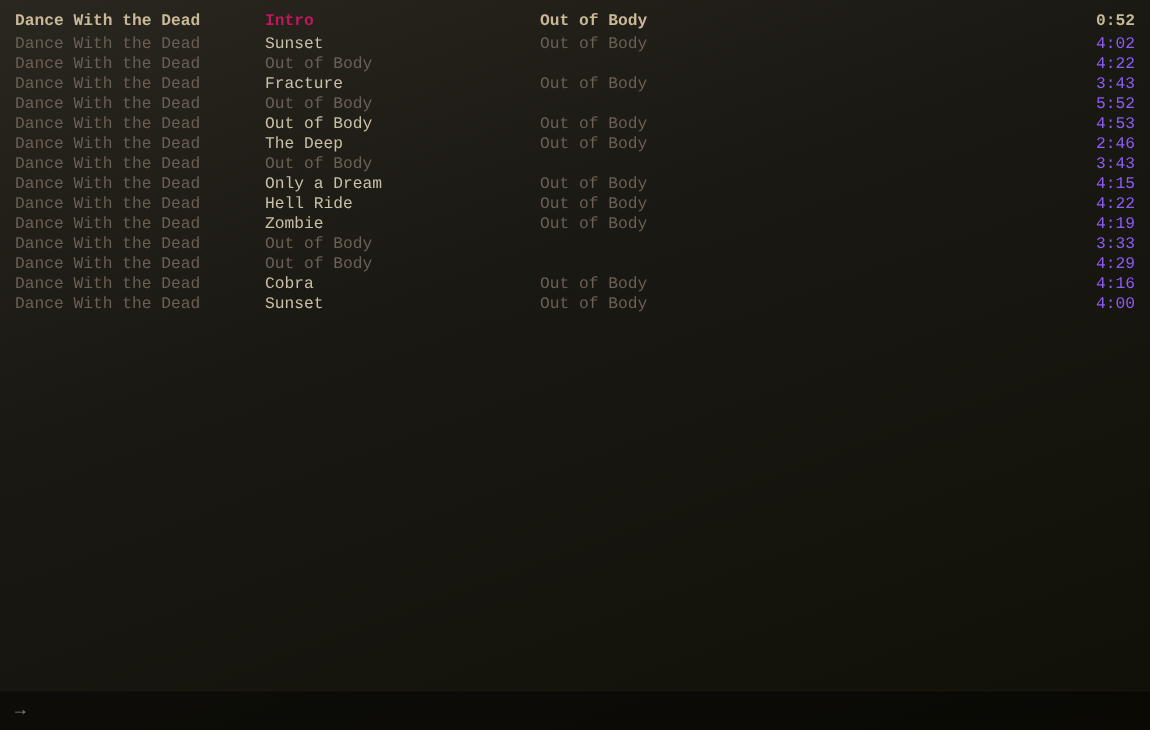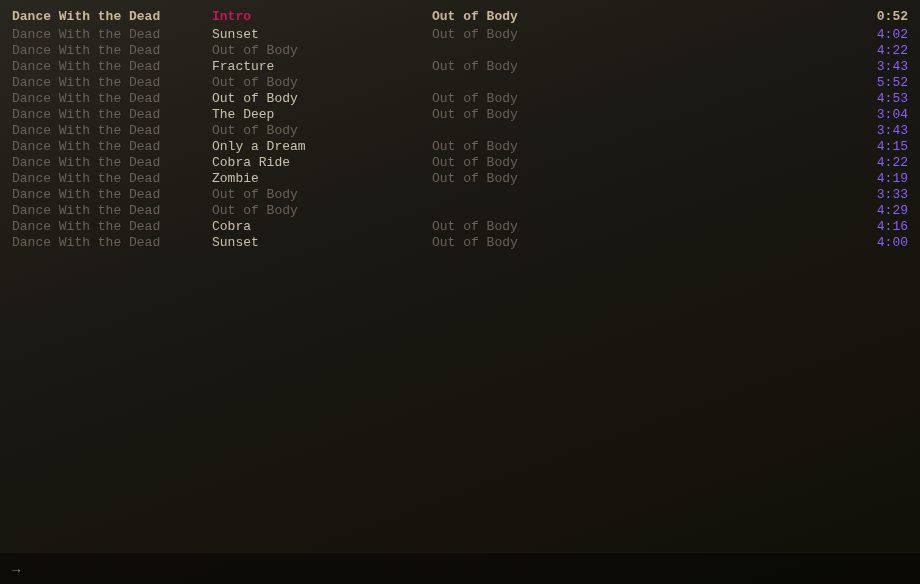--- a/index.html
+++ b/index.html
@@ -132,36 +132,36 @@
     <div class="track-row">
       <span class="col-artist">Dance With the Dead</span>
       <span class="col-title">Out of Body</span>
       <span class="col-album">Out of Body</span>
       <span class="col-duration">4:53</span>
     </div>
     <div class="track-row">
       <span class="col-artist">Dance With the Dead</span>
       <span class="col-title">The Deep</span>
       <span class="col-album">Out of Body</span>
-      <span class="col-duration">3:04</span>
+      <span class="col-duration">2:46</span>
     </div>
     <div class="track-row">
       <span class="col-artist">Dance With the Dead</span>
       <span class="col-album">Out of Body</span>
       <span class="col-duration">3:43</span>
     </div>
     <div class="track-row">
       <span class="col-artist">Dance With the Dead</span>
       <span class="col-title">Only a Dream</span>
       <span class="col-album">Out of Body</span>
       <span class="col-duration">4:15</span>
     </div>
     <div class="track-row">
       <span class="col-artist">Dance With the Dead</span>
-      <span class="col-title">Cobra Ride</span>
+      <span class="col-title">Hell Ride</span>
       <span class="col-album">Out of Body</span>
       <span class="col-duration">4:22</span>
     </div>
     <div class="track-row">
       <span class="col-artist">Dance With the Dead</span>
       <span class="col-title">Zombie</span>
       <span class="col-album">Out of Body</span>
       <span class="col-duration">4:19</span>
     </div>
     <div class="track-row">

